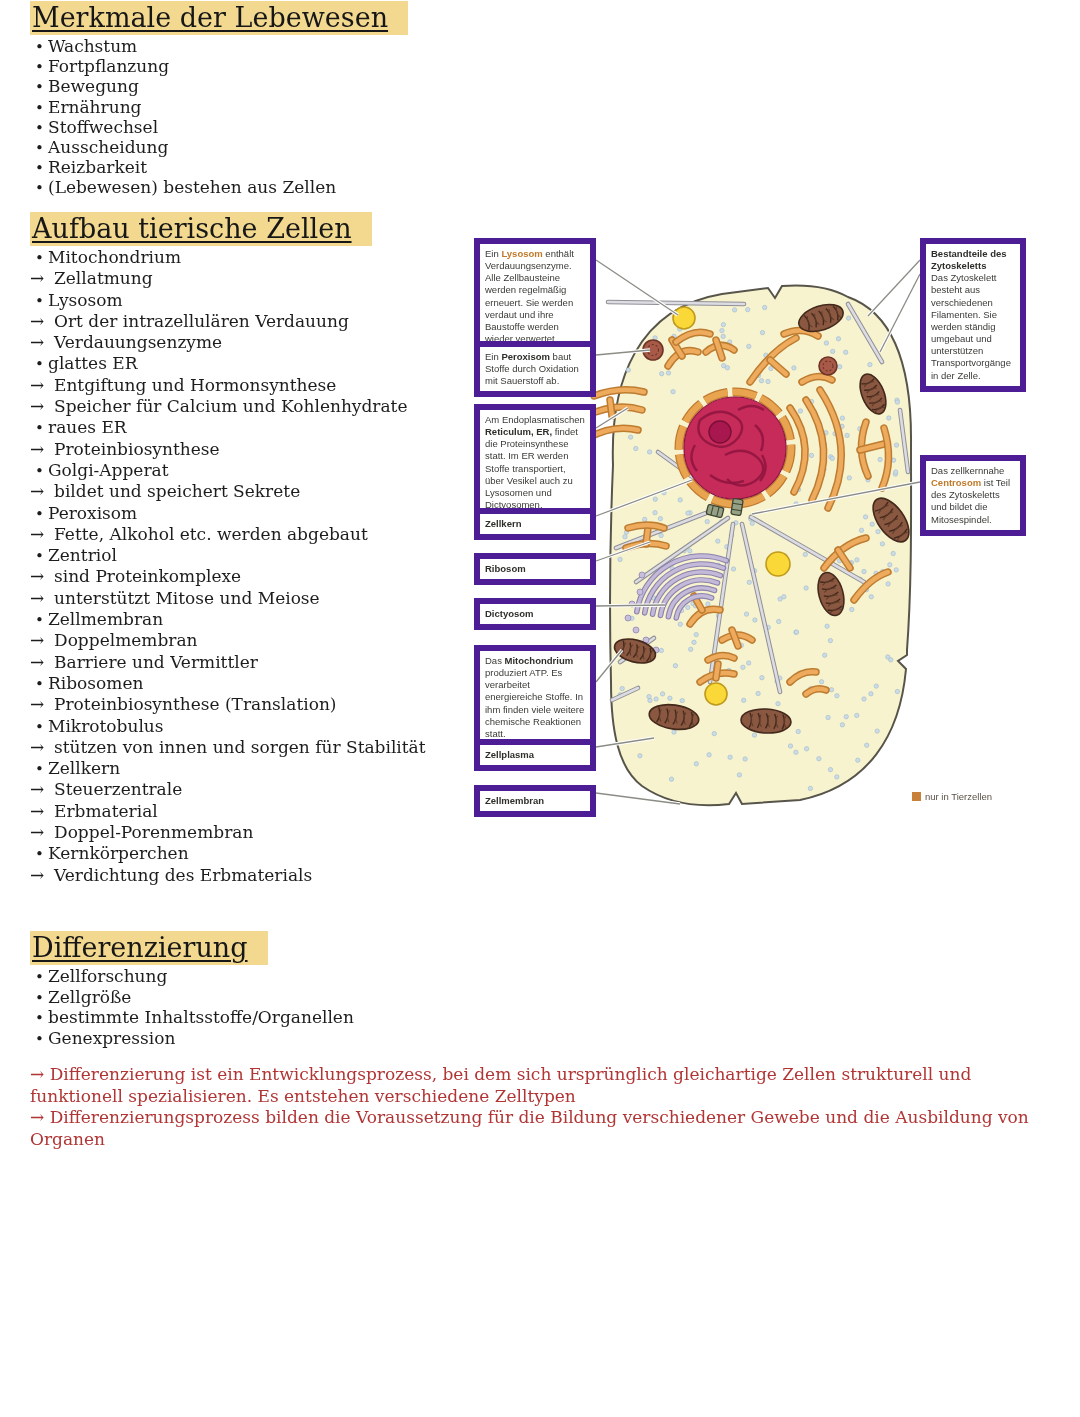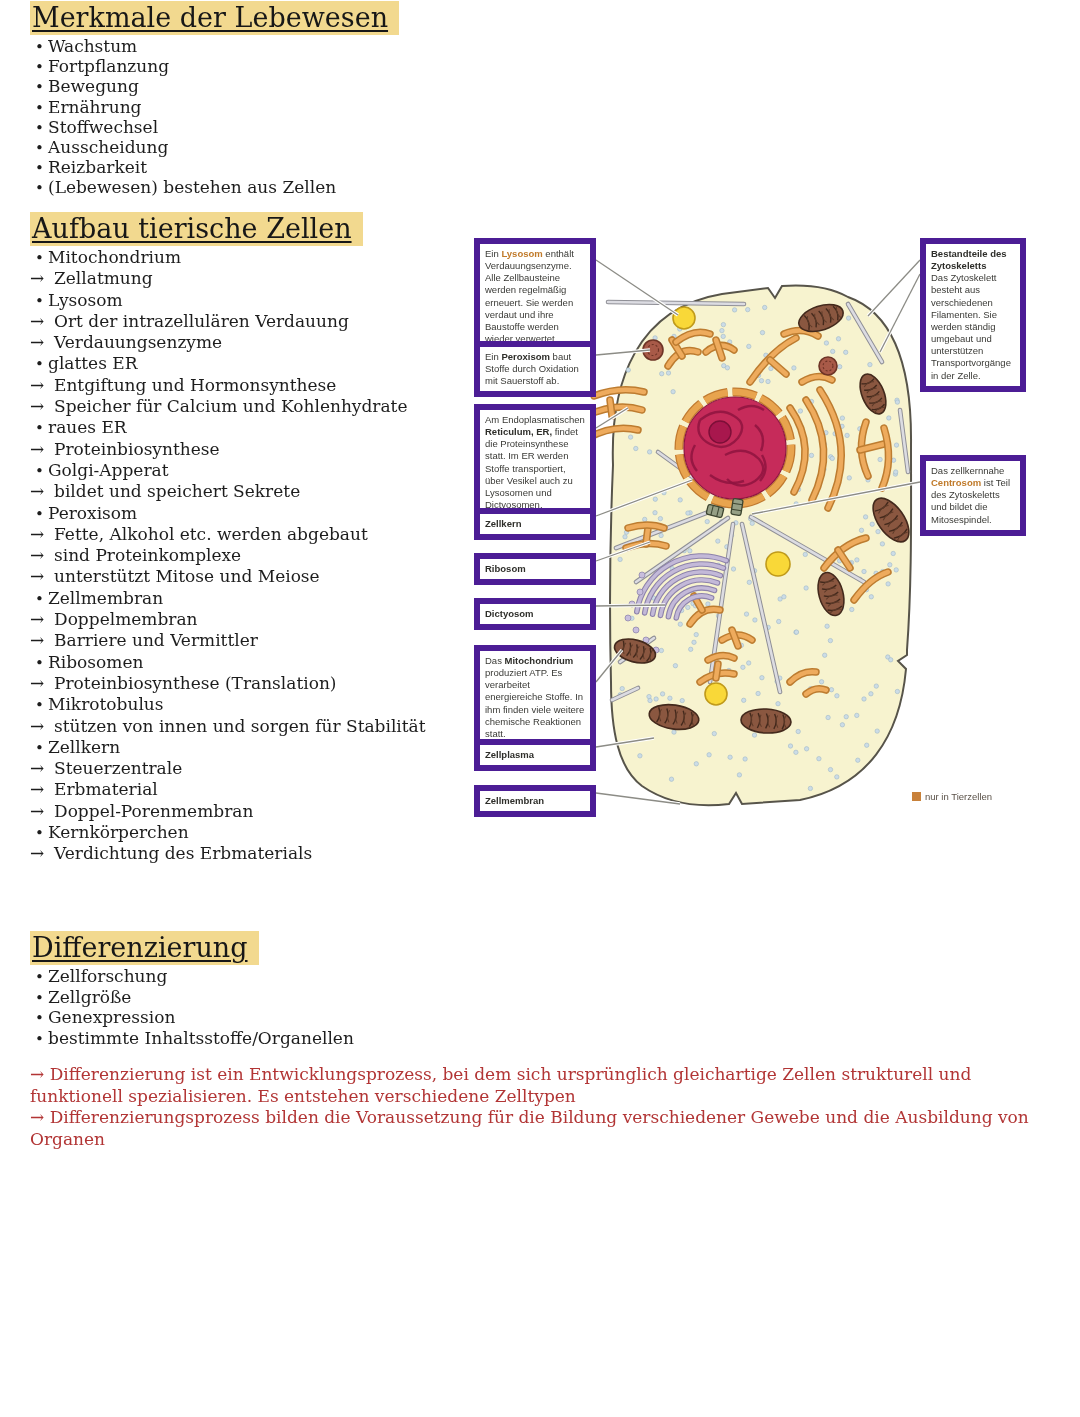--- a/index.html
+++ b/index.html
@@ -1,20 +1,20 @@
 <!DOCTYPE html>
 <html><head>
 <meta charset="utf-8">
 <style>
   html,body{margin:0;padding:0;background:#ffffff;}
   #page{position:relative;width:1080px;height:1417px;background:#ffffff;overflow:hidden;
         font-family:"DejaVu Serif","Liberation Serif",serif;color:#1d1d1d;}
   .section{position:absolute;left:30px;width:440px;}
   .sec-heading{display:inline-block;font-size:27px;line-height:31px;color:#171717;
-      padding:1px 11px 2px 2px;text-decoration:underline;text-decoration-thickness:2px;
+      padding:1px 20px 2px 2px;text-decoration:underline;text-decoration-thickness:2px;
       text-underline-offset:3px;margin:0 0 1px 0;}
   .li{position:relative;font-size:17px;white-space:nowrap;}
   .mk{display:inline-block;}
   .mk-b{width:13px;padding-left:5px;font-size:15px;}
   .mk-a{width:24px;}
   .rednotes{position:absolute;left:30px;width:1000px;}
   .rednotes p{margin:0;font-size:17px;line-height:21.6px;}
   
   #diagram{position:absolute;left:470px;top:230px;width:610px;height:600px;}
   #cellsvg{position:absolute;left:0;top:0;}
@@ -50,41 +50,42 @@
           <div class="li" style="height: 21.3px; line-height: 21.3px;"><span class="mk mk-a">→</span><span>Verdauungsenzyme</span></div>
           <div class="li" style="height: 21.3px; line-height: 21.3px;"><span class="mk mk-b">•</span><span>glattes ER</span></div>
           <div class="li" style="height: 21.3px; line-height: 21.3px;"><span class="mk mk-a">→</span><span>Entgiftung und Hormonsynthese</span></div>
           <div class="li" style="height: 21.3px; line-height: 21.3px;"><span class="mk mk-a">→</span><span>Speicher für Calcium und Kohlenhydrate</span></div>
           <div class="li" style="height: 21.3px; line-height: 21.3px;"><span class="mk mk-b">•</span><span>raues ER</span></div>
           <div class="li" style="height: 21.3px; line-height: 21.3px;"><span class="mk mk-a">→</span><span>Proteinbiosynthese</span></div>
           <div class="li" style="height: 21.3px; line-height: 21.3px;"><span class="mk mk-b">•</span><span>Golgi-Apperat</span></div>
           <div class="li" style="height: 21.3px; line-height: 21.3px;"><span class="mk mk-a">→</span><span>bildet und speichert Sekrete</span></div>
           <div class="li" style="height: 21.3px; line-height: 21.3px;"><span class="mk mk-b">•</span><span>Peroxisom</span></div>
           <div class="li" style="height: 21.3px; line-height: 21.3px;"><span class="mk mk-a">→</span><span>Fette, Alkohol etc. werden abgebaut</span></div>
+          <div class="li" style="height: 21.3px; line-height: 21.3px;"><span class="mk mk-b">•</span><span>Zentriol</span></div>
           <div class="li" style="height: 21.3px; line-height: 21.3px;"><span class="mk mk-a">→</span><span>sind Proteinkomplexe</span></div>
           <div class="li" style="height: 21.3px; line-height: 21.3px;"><span class="mk mk-a">→</span><span>unterstützt Mitose und Meiose</span></div>
           <div class="li" style="height: 21.3px; line-height: 21.3px;"><span class="mk mk-b">•</span><span>Zellmembran</span></div>
           <div class="li" style="height: 21.3px; line-height: 21.3px;"><span class="mk mk-a">→</span><span>Doppelmembran</span></div>
           <div class="li" style="height: 21.3px; line-height: 21.3px;"><span class="mk mk-a">→</span><span>Barriere und Vermittler</span></div>
           <div class="li" style="height: 21.3px; line-height: 21.3px;"><span class="mk mk-b">•</span><span>Ribosomen</span></div>
           <div class="li" style="height: 21.3px; line-height: 21.3px;"><span class="mk mk-a">→</span><span>Proteinbiosynthese (Translation)</span></div>
           <div class="li" style="height: 21.3px; line-height: 21.3px;"><span class="mk mk-b">•</span><span>Mikrotobulus</span></div>
           <div class="li" style="height: 21.3px; line-height: 21.3px;"><span class="mk mk-a">→</span><span>stützen von innen und sorgen für Stabilität</span></div>
           <div class="li" style="height: 21.3px; line-height: 21.3px;"><span class="mk mk-b">•</span><span>Zellkern</span></div>
           <div class="li" style="height: 21.3px; line-height: 21.3px;"><span class="mk mk-a">→</span><span>Steuerzentrale</span></div>
           <div class="li" style="height: 21.3px; line-height: 21.3px;"><span class="mk mk-a">→</span><span>Erbmaterial</span></div>
           <div class="li" style="height: 21.3px; line-height: 21.3px;"><span class="mk mk-a">→</span><span>Doppel-Porenmembran</span></div>
           <div class="li" style="height: 21.3px; line-height: 21.3px;"><span class="mk mk-b">•</span><span>Kernkörperchen</span></div>
           <div class="li" style="height: 21.3px; line-height: 21.3px;"><span class="mk mk-a">→</span><span>Verdichtung des Erbmaterials</span></div>
         </div></div>
       <div class="section" style="top: 931px;"><div class="sec-heading" style="background: rgb(242, 217, 143);">Differenzierung</div><div>
           <div class="li" style="height: 20.6px; line-height: 20.6px;"><span class="mk mk-b">•</span><span>Zellforschung</span></div>
           <div class="li" style="height: 20.6px; line-height: 20.6px;"><span class="mk mk-b">•</span><span>Zellgröße</span></div>
+          <div class="li" style="height: 20.6px; line-height: 20.6px;"><span class="mk mk-b">•</span><span>bestimmte Inhaltsstoffe/Organellen</span></div>
           <div class="li" style="height: 20.6px; line-height: 20.6px;"><span class="mk mk-b">•</span><span>Genexpression</span></div>
-          <div class="li" style="height: 20.6px; line-height: 20.6px;"><span class="mk mk-b">•</span><span>bestimmte Inhaltsstoffe/Organellen</span></div>
         </div></div>
     </div>
   <div id="rednotes" class="rednotes" style="top: 1064px; color: rgb(178, 53, 53);">
       <p>→ Differenzierung ist ein Entwicklungsprozess, bei dem sich ursprünglich gleichartige Zellen strukturell und funktionell spezialisieren. Es entstehen verschiedene Zelltypen</p>
       <p>→ Differenzierungsprozess bilden die Voraussetzung für die Bildung verschiedener Gewebe und die Ausbildung von Organen</p>
     </div>
 
   <div id="diagram">
     <svg id="cellsvg" width="610" height="600" viewBox="0 0 610 600">
         <g>

